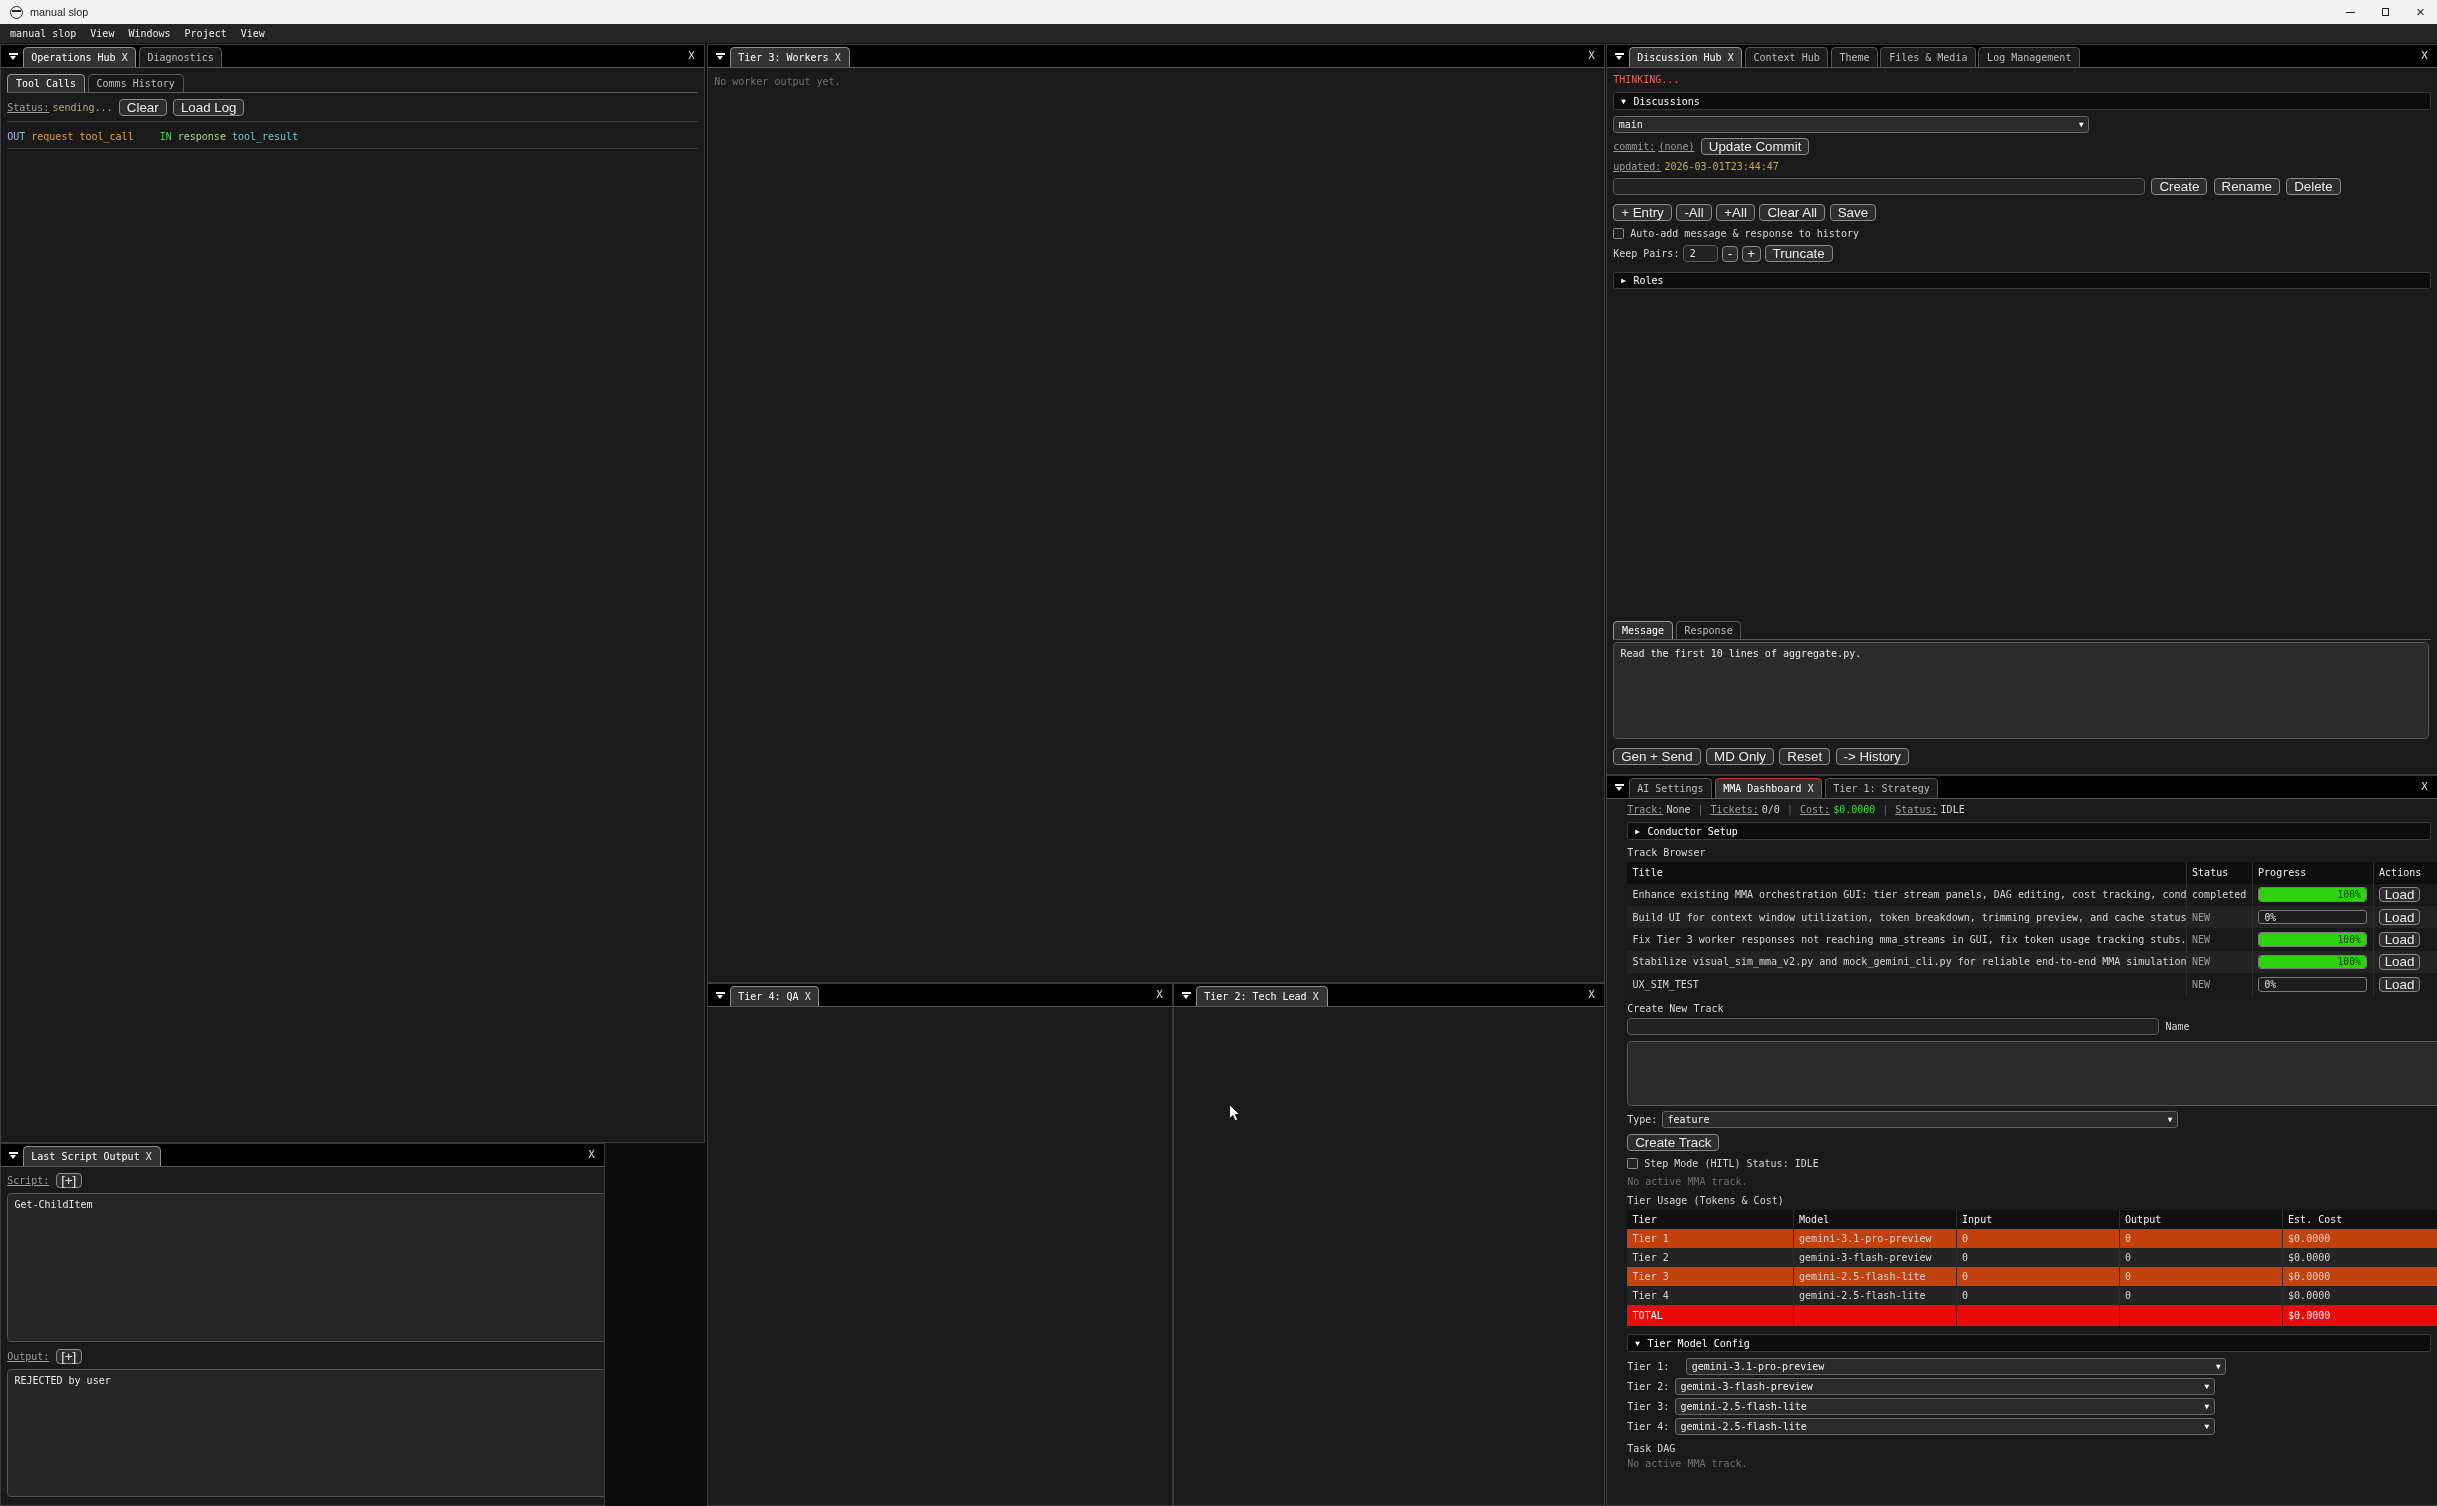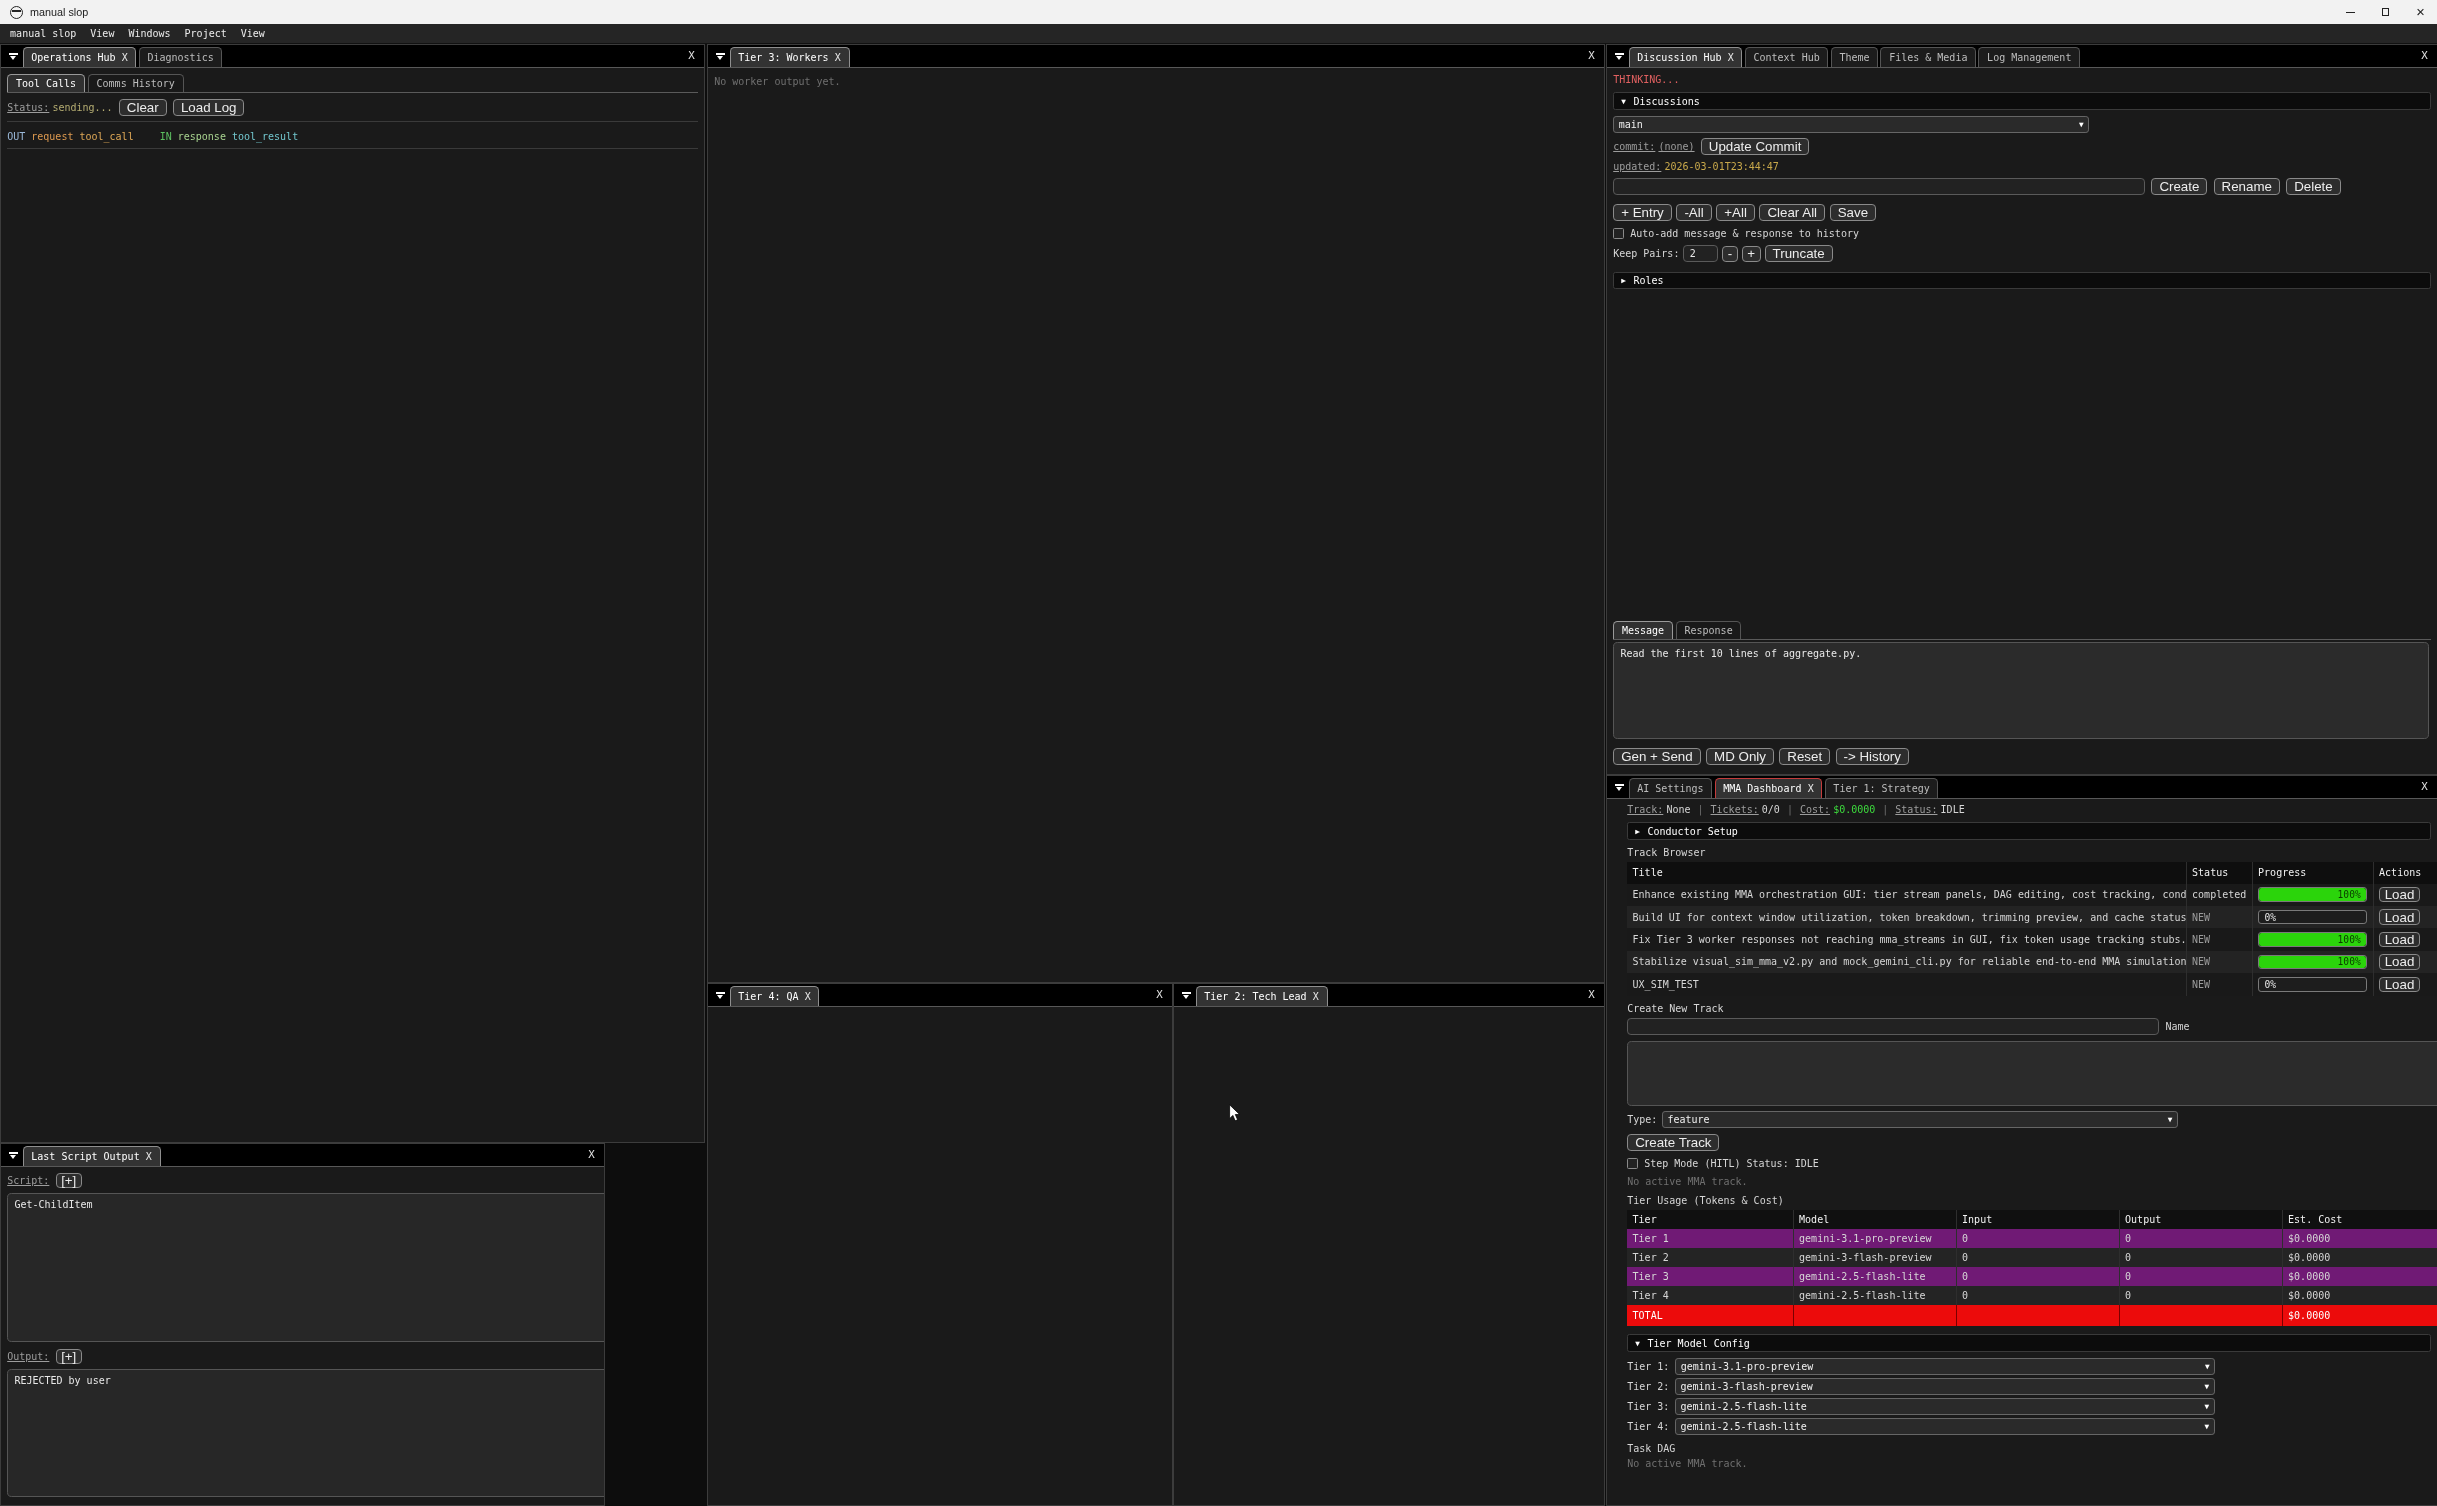--- a/index.html
+++ b/index.html
@@ -73,21 +73,21 @@
   .ttable td { height:22.4px; }
   .ttable tr.r-odd td { background:#191919; } .ttable tr.r-even td { background:#232323; }
   .st-new { color:#9a9a9a; }
   .pbar { position:relative; width:109px; height:14.6px; background:#1d1d1d; border:0.8px solid #7a7a7a; border-radius:3.1px; overflow:hidden; }
   .pfill { height:100%; background:#2bd40b; border-radius:2.3px; }
   .plabel { position:absolute; top:0.8px; font-size:9.6px; }
   .p-zero .plabel { left:5.4px; color:#e6e6e6; }
   .p-full .plabel { right:5.4px; color:#0b3b00; }
   .utable th { background:#101010; height:19px; color:#f2f2f2; }
   .utable td { height:19px; }
-  .utable tr.r-odd td { background:#701a75; } .utable tr.r-even td { background:#242424; }
+  .utable tr.r-odd td { background:#c2410c; } .utable tr.r-even td { background:#242424; }
   .utable tr.total td { background:#ec0b0b; color:#fff; height:21px; border-right:0.8px solid #7a0000; }
 
   .cursor-svg { position:absolute; left:54px; top:97px; }
 </style>
 </head>
 <body>
 
 <div class="titlebar">
   <span class="app-icon"></span>
   <span>manual slop</span>
@@ -504,21 +504,21 @@
             <td></td>
         <td>$0.0000</td>
       </tr>
     </tbody>
       </table>
 
     <div class="sect" style="margin-top:8.5px;">
       <span class="tri">▼</span>
       <span>Tier Model Config</span>
     </div>
-    <div class="row" style="margin-top:6.2px; gap:5px;">
+    <div class="row" style="margin-top:6.2px; gap:16px;">
       <span style="width:43px;">Tier 1:</span>
       <div class="select" style="width:540px;">
         <span>gemini-3.1-pro-preview</span>
         <span class="arrow">▼</span>
       </div>
     </div>
     <div class="row" style="margin-top:3.1px; gap:4.6px;">
       <span style="width:43px;">Tier 2:</span>
       <div class="select" style="width:540px;">
         <span>gemini-3-flash-preview</span>

